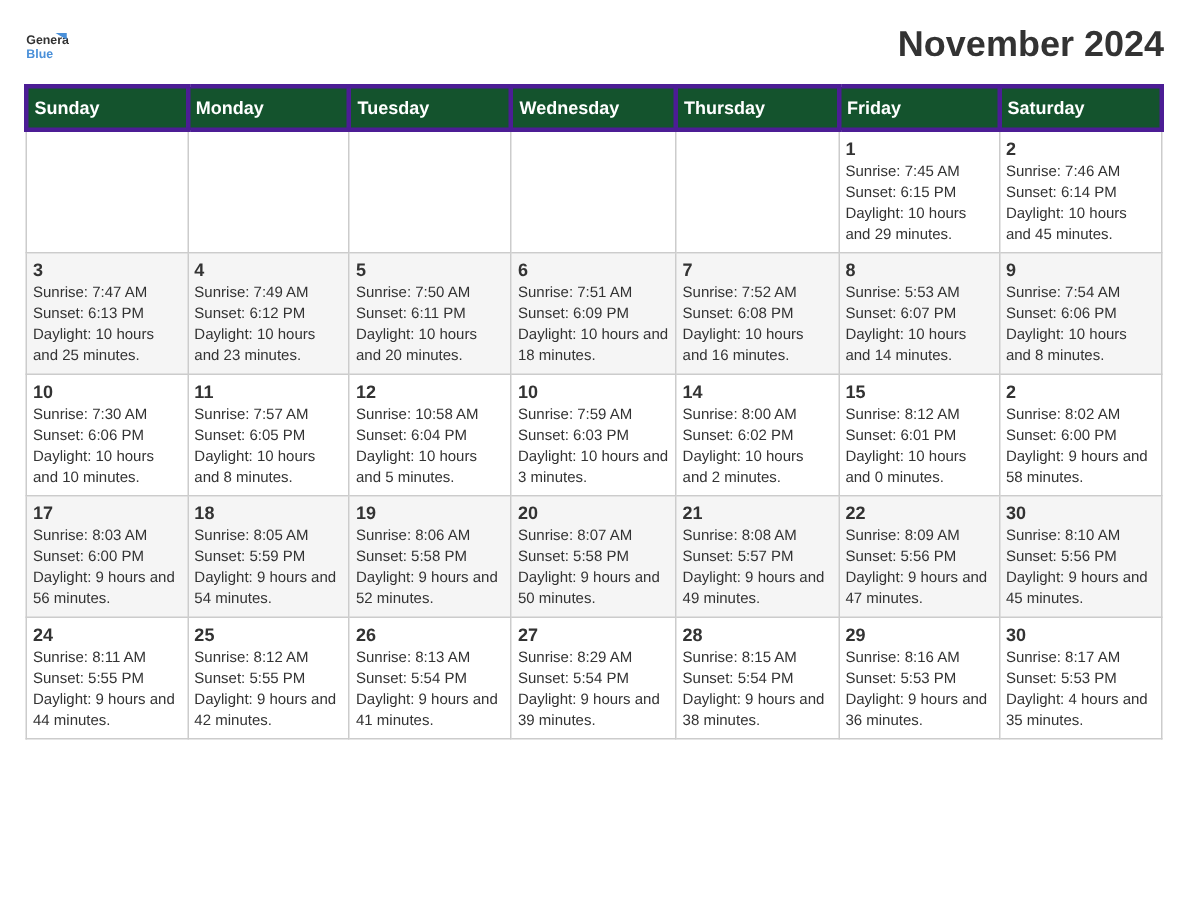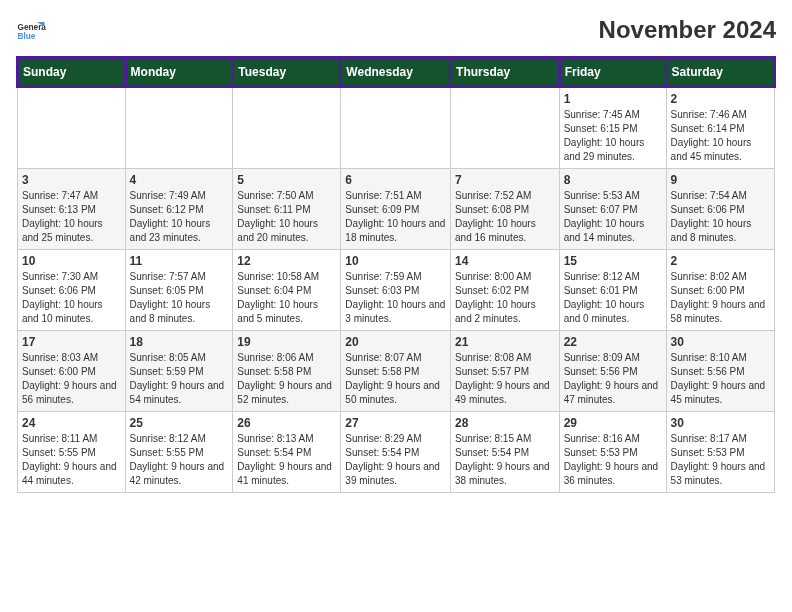--- a/index.html
+++ b/index.html
@@ -350,18 +350,18 @@
             <div>Sunrise: 8:16 AM</div>
             <div>Sunset: 5:53 PM</div>
             <div>Daylight: 9 hours and 36 minutes.</div>
           </div>
         </td>
         <td>
           <span class="day-number">30</span>
           <div class="day-info">
             <div>Sunrise: 8:17 AM</div>
             <div>Sunset: 5:53 PM</div>
-            <div>Daylight: 9 hours and 53 minutes.</div>
+            <div>Daylight: 4 hours and 35 minutes.</div>
           </div>
         </td>
       </tr>
     </tbody>
 </table>
 
 </body></html>

